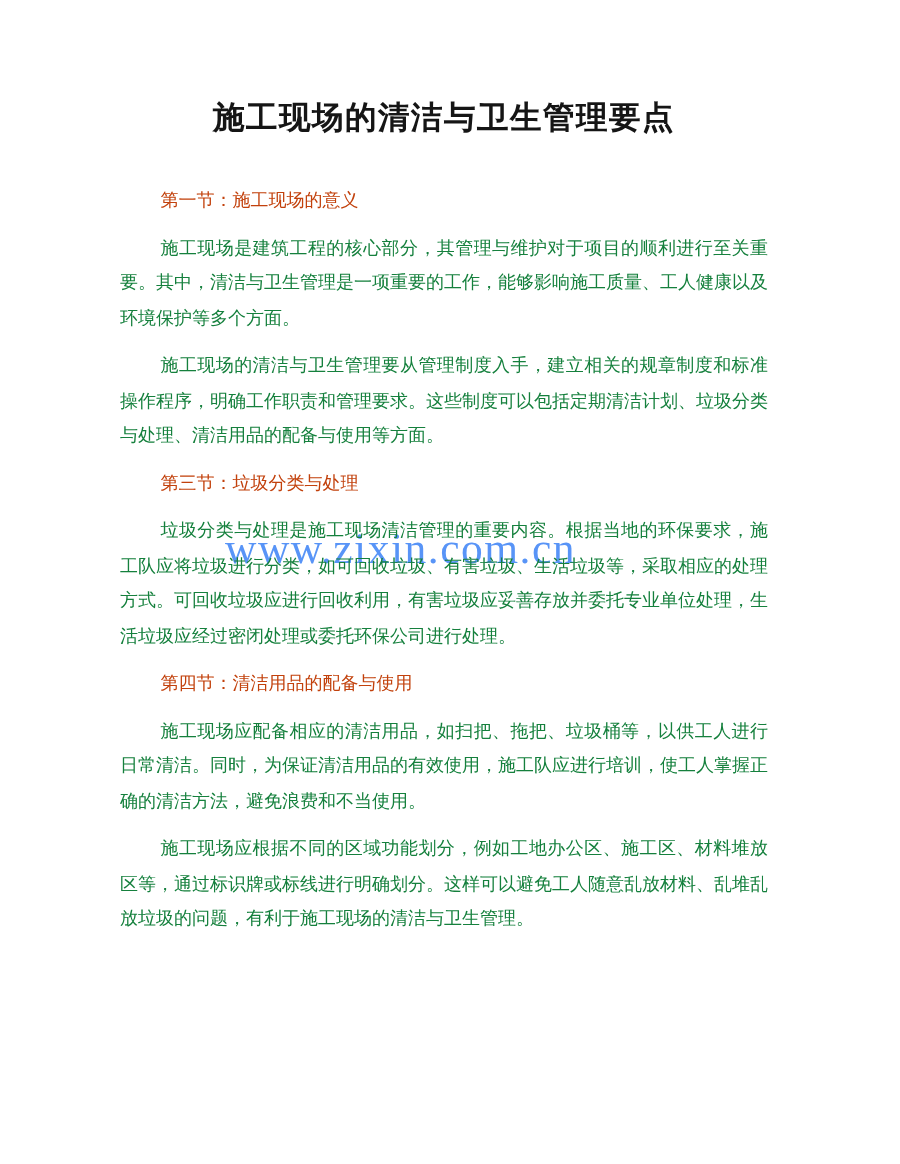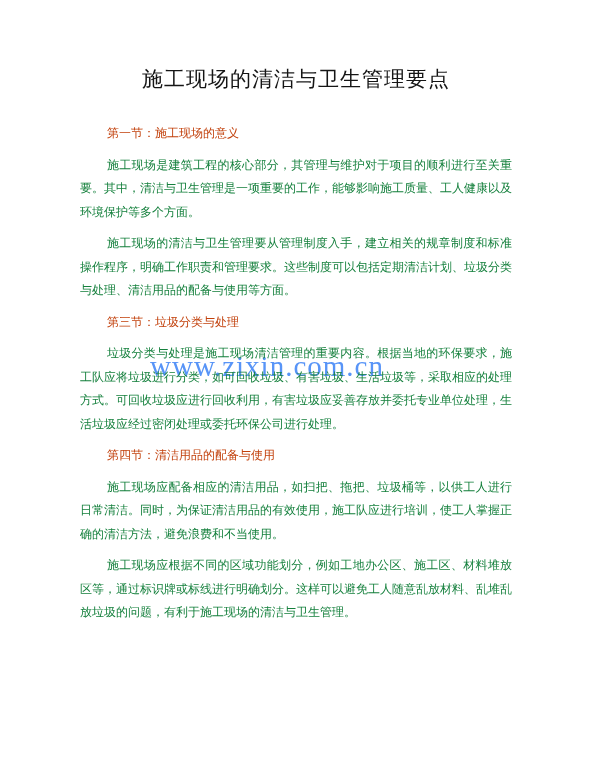--- a/index.html
+++ b/index.html
@@ -17,21 +17,21 @@
   }
   .doc-page {
     position: absolute;
     inset: 0;
     padding: 64px 88px 0 80px;
     box-sizing: border-box;
     z-index: 1;
   }
   .doc-title {
     font-family: "Liberation Sans", "DejaVu Sans", sans-serif;
-    font-weight: 400;
+    font-weight: 700;
     font-size: 21px;
     line-height: 30px;
     letter-spacing: 1px;
     text-align: center;
     color: #151515;
     margin: 0 0 28px 0;
   }
   .sec-heading {
     font-size: 12px;
     font-weight: 400;

